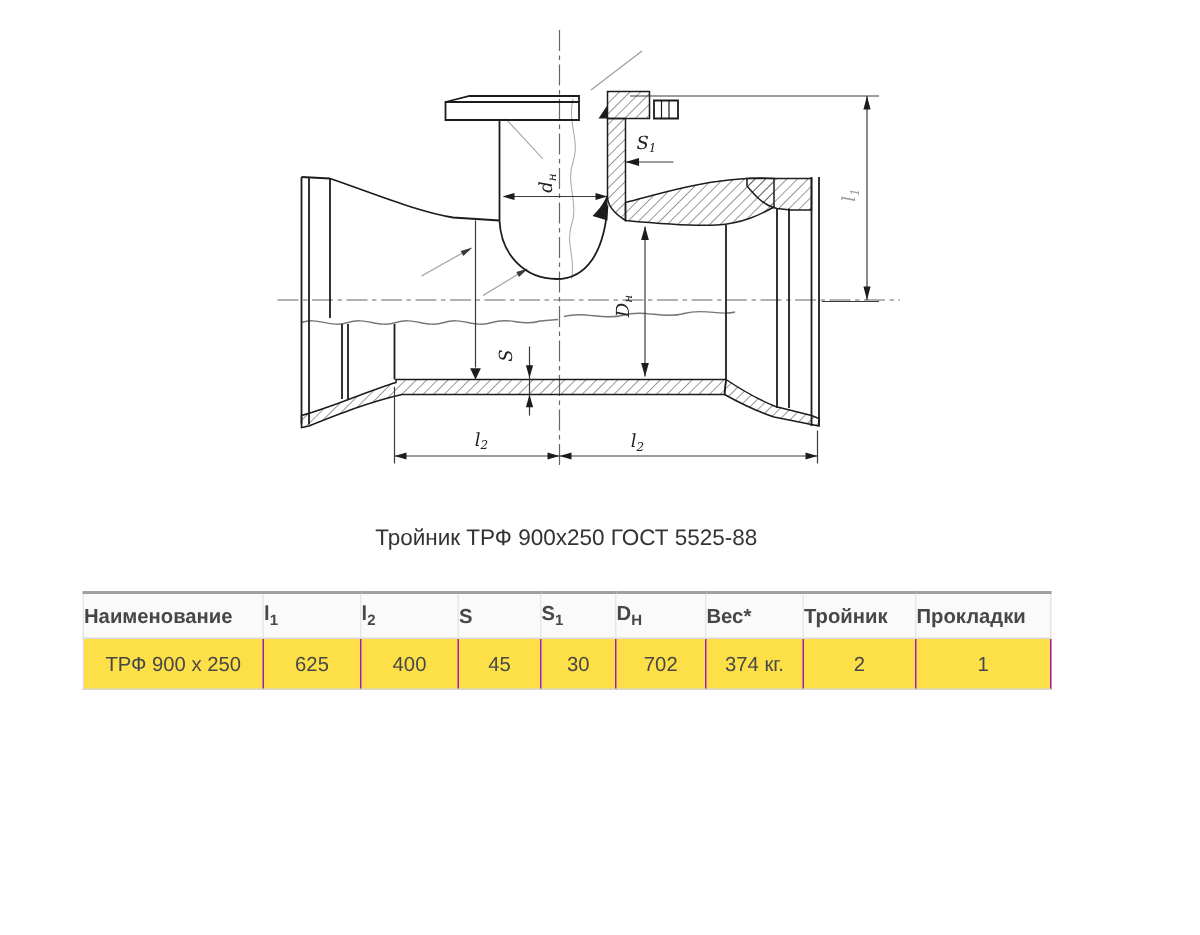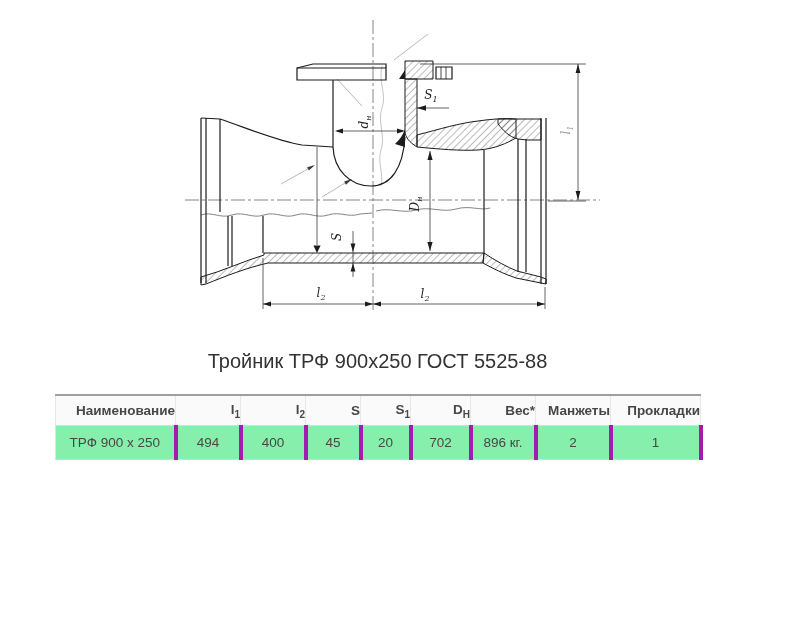--- a/index.html
+++ b/index.html
@@ -7,41 +7,41 @@
     width:800px;height:623px;
     background:#ffffff;
     position:relative;
     overflow:hidden;
     font-family:"Liberation Sans",sans-serif;
   }
   .drawing-wrap{position:absolute;top:0;left:0;width:800px;height:345px;}
   .dwg-label{font-family:"DejaVu Serif",serif;font-style:italic;}
   .page-title{
     position:absolute;top:350px;left:55px;width:645px;
-    text-align:center;font-size:20px;color:#333333;
+    text-align:center;font-size:15px;color:#333333;
   }
   table.spec{
     position:absolute;top:394px;left:55px;
     width:645px;border-collapse:collapse;table-layout:fixed;
     font-family:"Liberation Sans",sans-serif;
     color:#474747;font-size:13.5px;
   }
   table.spec th{
     font-weight:bold;height:29px;
     background:#fafafa;
     border-top:2px solid #9f9f9f;
     border-bottom:1px solid #dadada;
     border-left:1px solid #e7e7e7;border-right:1px solid #e7e7e7;
-    text-align:right;vertical-align:middle;padding:0;
+    text-align:left;vertical-align:middle;padding:0;
   }
   table.spec td{
     height:33px;text-align:center;vertical-align:middle;padding:0;
-    border-left:1px solid #e4e4e4;border-right:4px solid #a21caf;
+    border-left:1px solid #e4e4e4;border-right:1px solid #a21caf;
     border-bottom:1px solid #d6d6d6;
-    background:#86efac;
+    background:#fde047;
   }
   table.spec sub{font-size:10px;}
 </style>
 </head>
 <body>
 
 <div class="drawing-wrap">
 <svg width="800" height="345" viewBox="0 0 800 345" xmlns="http://www.w3.org/2000/svg">
   <defs>
     <pattern id="hatch" width="5" height="5" patternUnits="userSpaceOnUse" patternTransform="rotate(45)">
@@ -173,30 +173,30 @@
   </colgroup>
   <thead>
     <tr>
       <th><span>Наименование</span></th>
       <th><span>l</span><sub>1</sub></th>
       <th><span>l</span><sub>2</sub></th>
       <th><span>S</span></th>
       <th><span>S</span><sub>1</sub></th>
       <th><span>D</span><sub>Н</sub></th>
       <th><span>Вес*</span></th>
-      <th><span>Манжеты</span></th>
+      <th><span>Тройник</span></th>
       <th><span>Прокладки</span></th>
     </tr>
   </thead>
   <tbody>
     <tr>
       <td>ТРФ 900 х 250</td>
-      <td>494</td>
+      <td>625</td>
       <td>400</td>
       <td>45</td>
-      <td>20</td>
+      <td>30</td>
       <td>702</td>
-      <td>896 кг.</td>
+      <td>374 кг.</td>
       <td>2</td>
       <td>1</td>
     </tr>
   </tbody>
 </table>
 
 </body></html>

